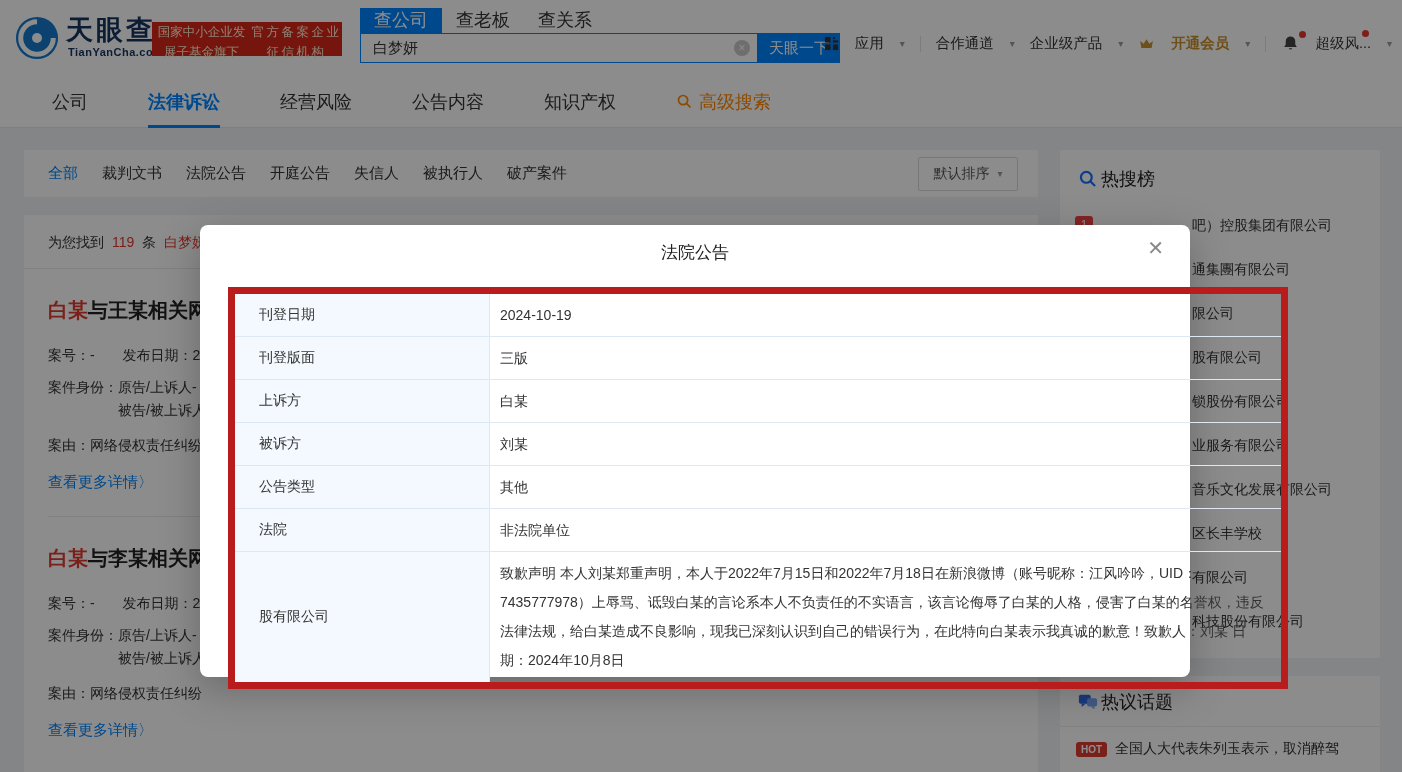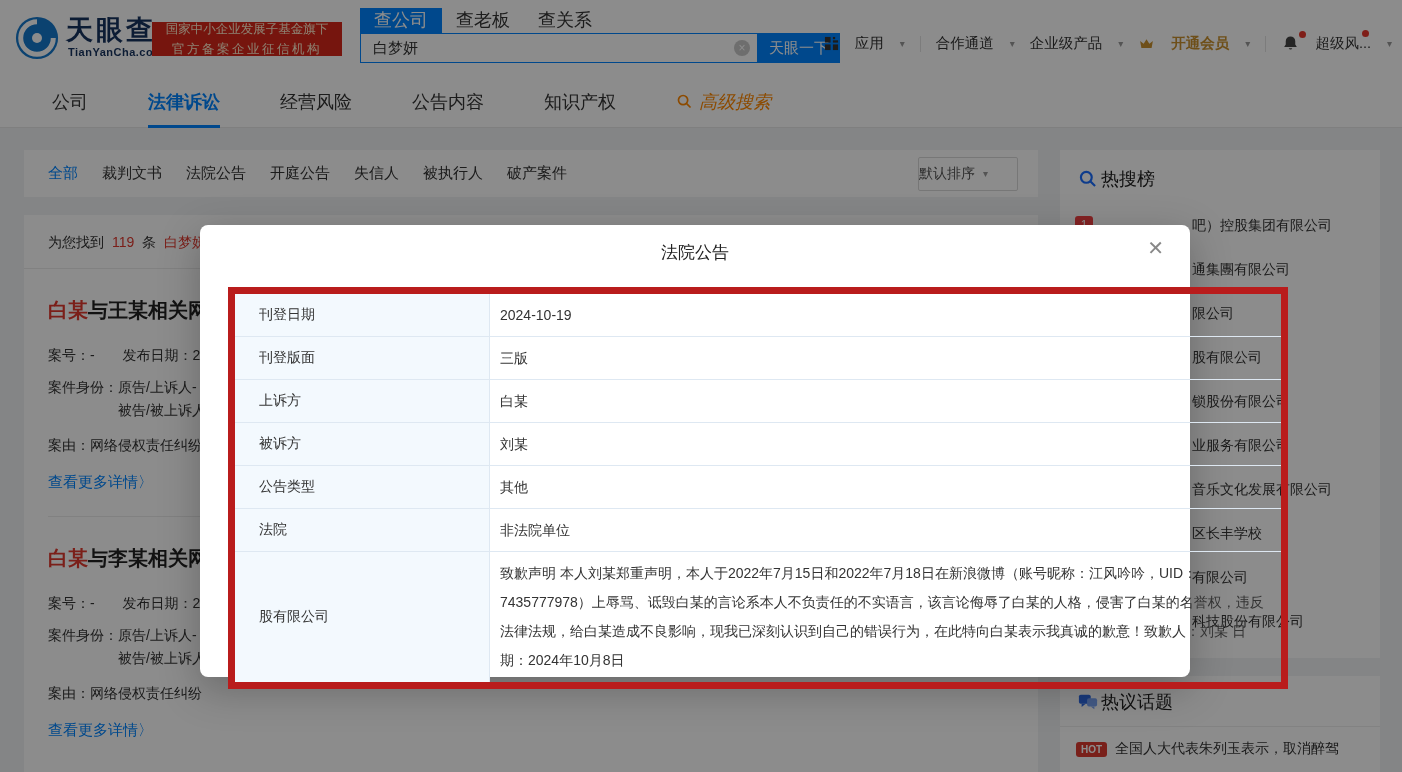--- a/index.html
+++ b/index.html
@@ -4,21 +4,21 @@
 <style>
   html,body{margin:0;padding:0;}
   .canvas{position:relative;width:1402px;height:772px;overflow:hidden;background:#f0f2f5;
     font-family:"Liberation Sans","DejaVu Sans",sans-serif;color:#333;}
   
   .header{position:absolute;left:0;top:0;width:1402px;height:76px;background:#fff;z-index:1;}
   .logo-icon{position:absolute;left:14px;top:15px;width:46px;height:46px;}
   .brand{position:absolute;left:66px;top:12px;font-size:27px;font-weight:bold;color:#17335f;letter-spacing:3px;}
   .brand-domain{position:absolute;left:68px;top:46px;font-size:11px;font-weight:bold;color:#17335f;letter-spacing:.5px;}
   .gov-badge{position:absolute;left:152px;top:22px;width:190px;height:34px;background:#d8271b;color:#ffeccf;
-    display:flex;flex-direction:column;justify-content:center;text-align:center;font-size:12.5px;line-height:20px;}
+    display:flex;flex-direction:row;justify-content:center;text-align:center;font-size:12.5px;line-height:20px;}
   .gov-badge .l2{letter-spacing:2.5px;}
   .search-tabs{position:absolute;left:360px;top:8px;display:flex;align-items:flex-end;font-size:18px;}
   .stab{padding:0 14px;height:25px;line-height:25px;color:#333;cursor:pointer;}
   .stab.active{background:#0084ff;color:#fff;}
   .search-box{position:absolute;left:360px;top:33px;width:480px;height:30px;}
   .search-input{position:absolute;left:0;top:0;width:398px;height:30px;box-sizing:border-box;
     border:1px solid #0084ff;padding:0 34px 0 12px;font-size:15px;color:#333;outline:none;
     font-family:"Liberation Sans","DejaVu Sans",sans-serif;}
   .clear-btn{position:absolute;left:374px;top:7px;width:16px;height:16px;border-radius:50%;background:#c9c9c9;
     color:#fff;font-size:12px;line-height:16px;text-align:center;cursor:pointer;}
@@ -29,28 +29,28 @@
   .caret{font-size:10px;color:#999;}
   .menu-sep{width:1px;height:16px;background:#e2e2e2;}
   .vip-label{color:#c9912e;font-weight:bold;}
   .red-dot{position:absolute;width:7px;height:7px;border-radius:50%;background:#e8382c;top:-3px;right:-6px;}
   
   .nav{position:absolute;left:0;top:76px;width:1402px;height:52px;background:#fff;border-bottom:1px solid #e8e8e8;
     display:flex;align-items:center;padding-left:52px;gap:60px;box-sizing:border-box;font-size:18px;z-index:1;}
   .nav-item{height:52px;line-height:52px;position:relative;cursor:pointer;}
   .nav-item.active{color:#0084ff;font-weight:bold;}
   .nav-item.active::after{content:"";position:absolute;left:0;right:0;bottom:0;height:3px;background:#0084ff;}
-  .nav-adv{display:flex;align-items:center;gap:6px;color:#ff8800;cursor:pointer;font-style:italic;}
+  .nav-adv{display:flex;align-items:center;gap:6px;color:#ff8800;cursor:pointer;}
   
   .filter-card{position:absolute;left:24px;top:150px;width:1014px;height:47px;background:#fff;box-sizing:border-box;
     display:flex;align-items:center;padding:0 20px 0 24px;gap:24px;font-size:15px;}
   .ftab{cursor:pointer;}
   .ftab.active{color:#0084ff;}
   .sort-btn{margin-left:auto;width:98px;height:32px;border:1px solid #d9d9d9;border-radius:2px;background:#fff;
-    display:flex;align-items:center;gap:8px;font-size:14px;color:#555;cursor:pointer;}
+    display:flex;align-items:center;justify-content:center;gap:8px;font-size:14px;color:#555;cursor:pointer;}
   
   .results-card{position:absolute;left:24px;top:215px;width:1014px;height:557px;background:#fff;box-sizing:border-box;}
   .summary{padding:19px 24px 16px;font-size:14px;border-bottom:1px solid #ebebeb;}
   .summary span{margin-right:4px;margin-top:30px;}
   .red{color:#e0392f;}
   .case{padding:28px 24px 0;}
   .case-title{font-size:20px;font-weight:bold;color:#222;line-height:26px;cursor:pointer;white-space:nowrap;}
   .meta{font-size:14px;color:#333;line-height:20px;white-space:nowrap;}
   .m1{margin-top:22px;}
   .m2{margin-top:12px;}

